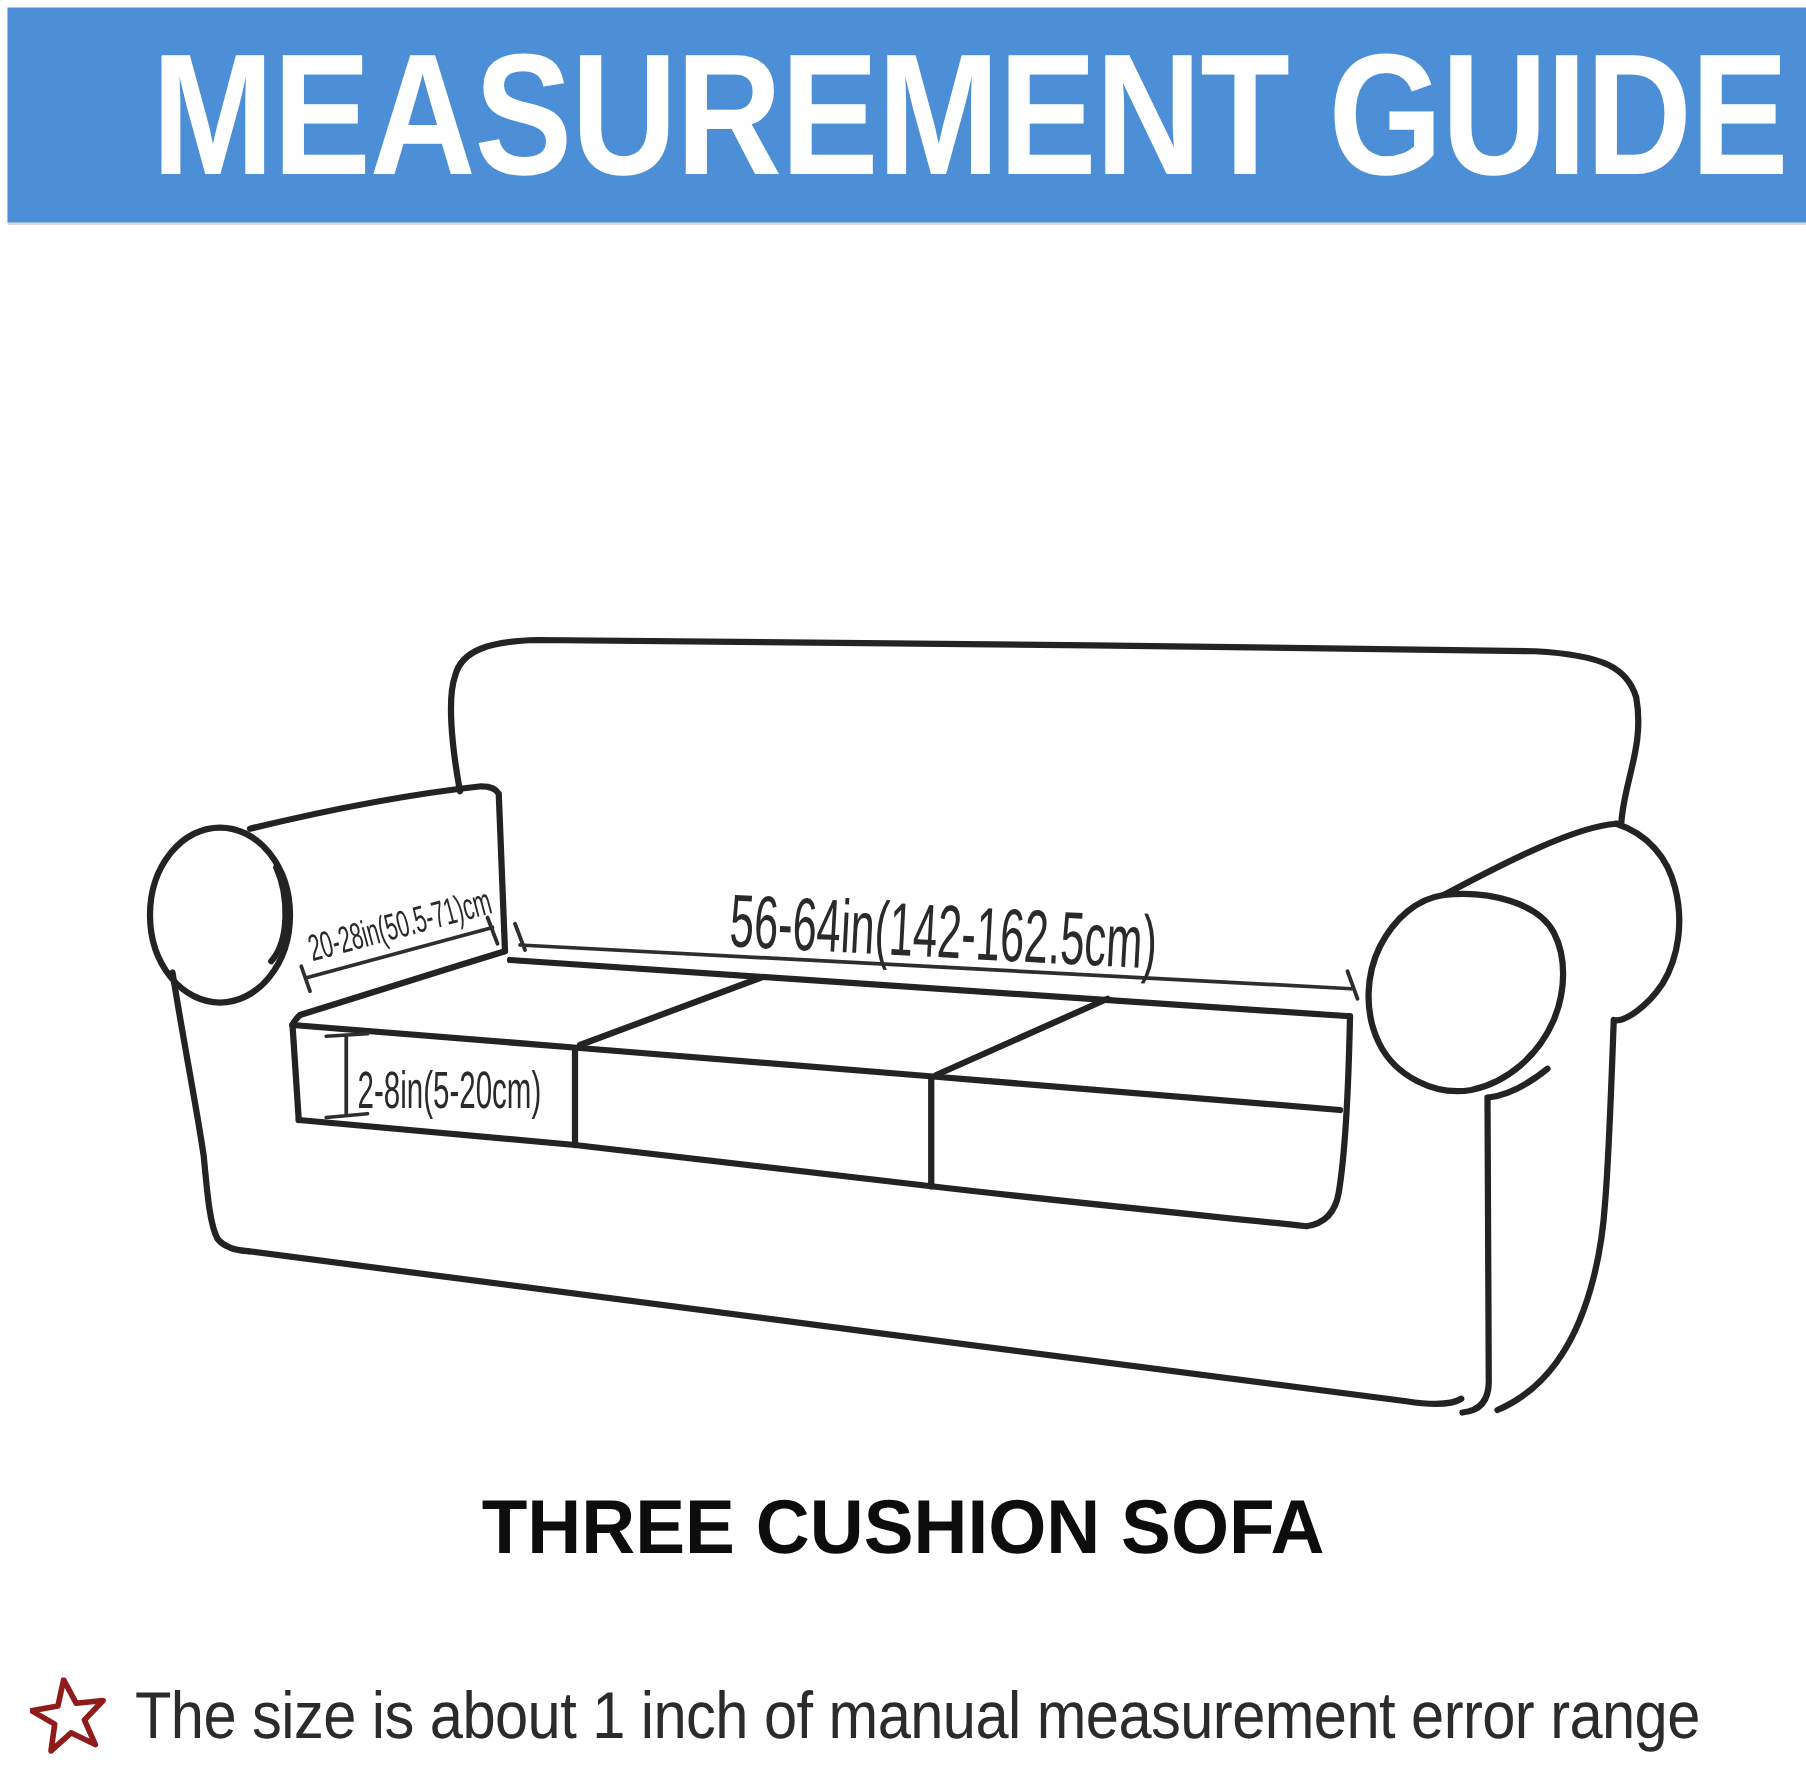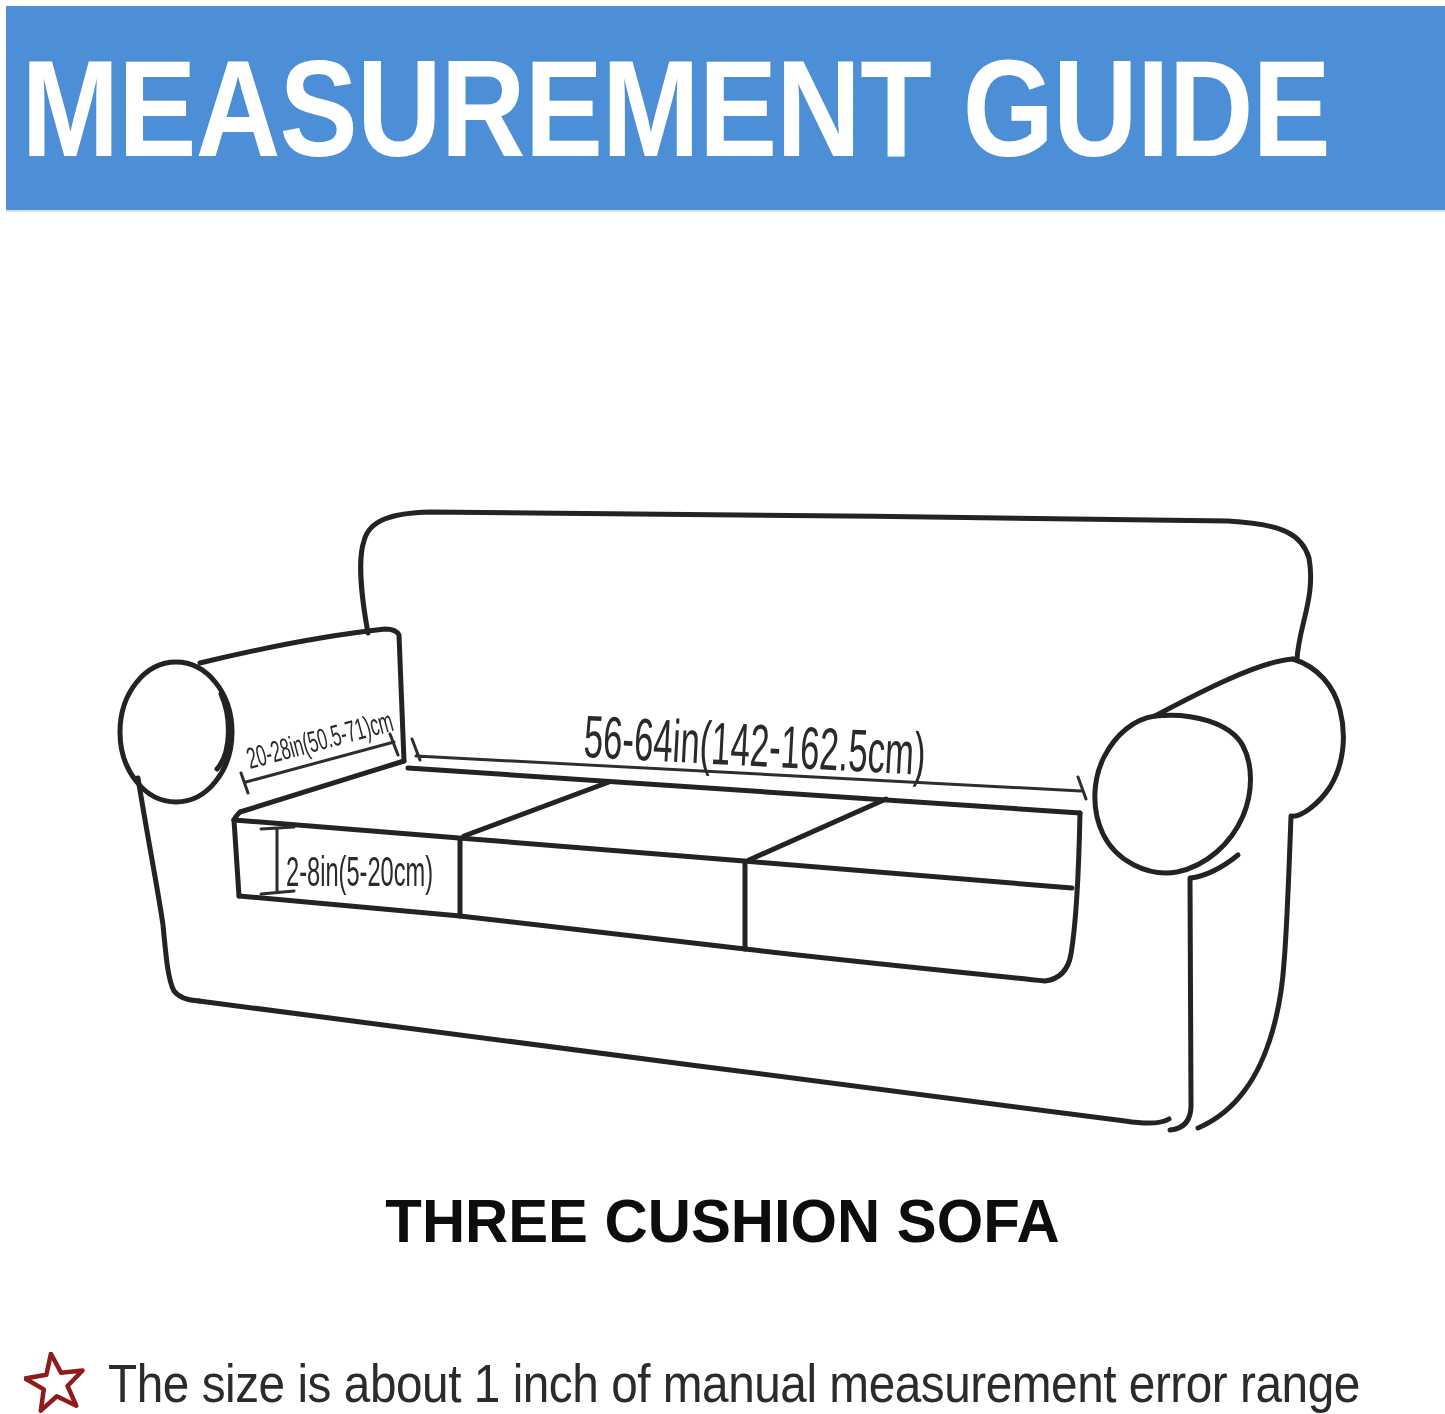--- a/index.html
+++ b/index.html
@@ -5,23 +5,23 @@
   html, body { margin: 0; padding: 0; }
   body {
     width: 1445px; height: 1414px;
     position: relative;
     background: #ffffff;
     font-family: "Liberation Sans", sans-serif;
     overflow: hidden;
   }
   .banner {
     position: absolute;
-    left: 6px; top: 6px; right: 0; height: 204px;
+    left: 6px; top: 6px; right: 0; height: 172px;
     background: #4d8fd6;
-    display: flex; align-items: center; justify-content: flex-end;
+    display: flex; align-items: center; justify-content: flex-start;
     box-shadow: 0 2px 0 rgba(140,160,185,0.35);
   }
   .banner h1 {
     margin: 0;
     font-size: 138px;
     font-weight: bold;
     color: #ffffff;
     white-space: nowrap;
     transform: scaleX(0.85);
     transform-origin: center center;
@@ -59,21 +59,21 @@
     font-weight: bold;
     color: #0d0d0d;
     letter-spacing: 0px;
     transform: scaleX(0.98);
     white-space: nowrap;
   }
   .footnote {
     position: absolute;
     left: 24px; top: 1342px; right: 0;
     height: 72px;
-    display: flex; align-items: flex-end;
+    display: flex; align-items: flex-start;
   }
   .footnote .star-wrap { width: 62px; height: 62px; flex: 0 0 auto; margin-right: 22px; }
   .footnote .note-text {
     font-size: 53px;
     color: #2b2b2b;
     white-space: nowrap;
     transform: scaleX(0.90);
     transform-origin: left center;
     letter-spacing: -0.5px;
   }

